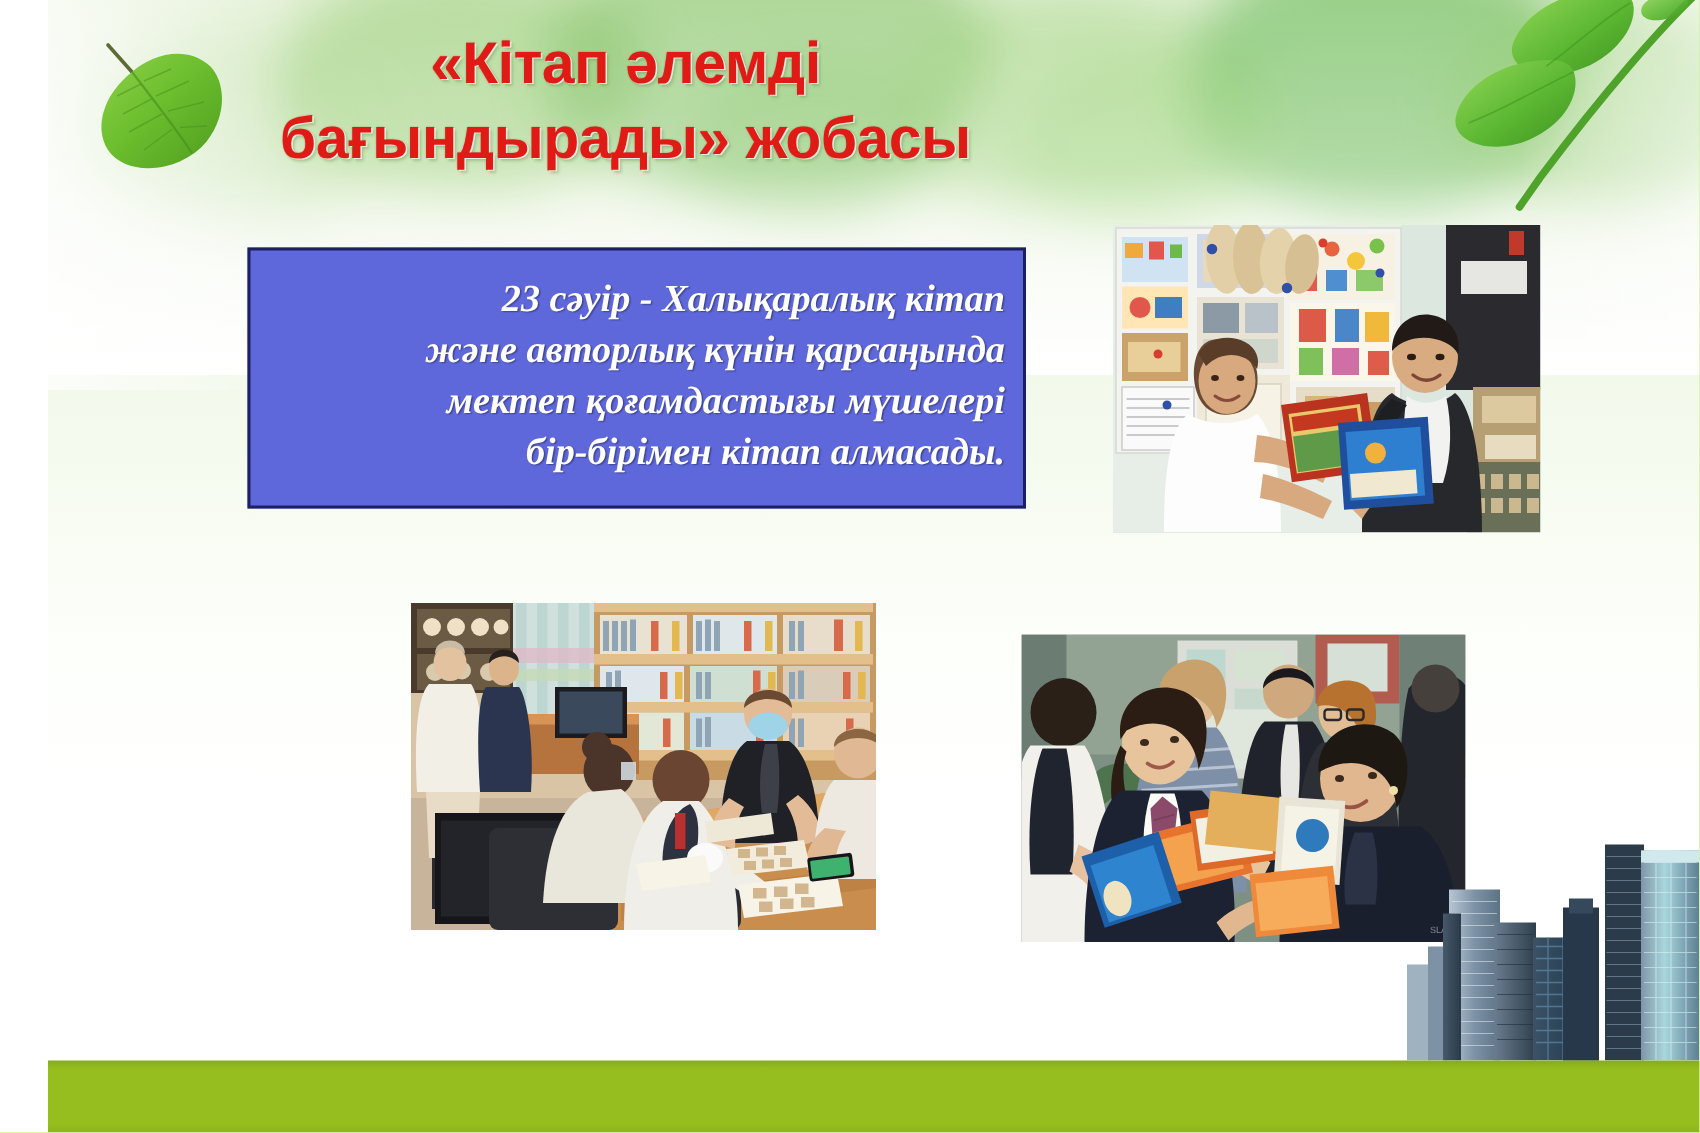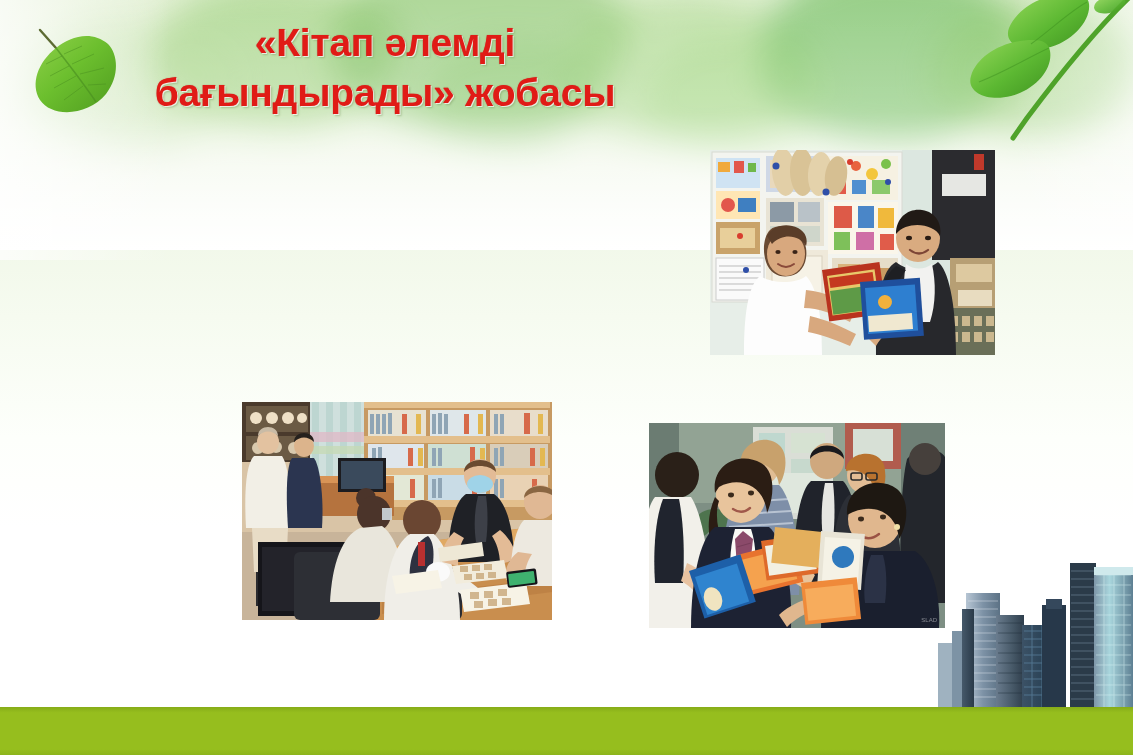--- a/index.html
+++ b/index.html
@@ -2,21 +2,21 @@
 <html><head>
 <meta charset="utf-8">
 <style>
   html,body{margin:0;padding:0;}
   body{
     width:1133px;height:755px;overflow:hidden;
     font-family:"Liberation Sans",sans-serif;
     background:#ffffff;
     position:relative;
   }
-  .slide{position:absolute;inset:0;background:#bef264;overflow:hidden;}
+  .slide{position:absolute;inset:0;background:#bef264;overflow:hidden;margin-left:32px;}
 
   
   .bg-base{
     position:absolute;inset:0;
     background:
       radial-gradient(ellipse 780px 300px at 48% -40px, rgba(118,190,86,.00) 0%, rgba(118,190,86,0) 100%),
       linear-gradient(to bottom,#e3f0d4 0%,#edf5e3 22%,#f6fbf0 42%,#fdfffb 58%,#ffffff 70%,#ffffff 100%);
   }
   
   .foliage{position:absolute;top:-60px;left:0;width:1133px;height:230px;filter:blur(17px);opacity:.95;}
@@ -144,20 +144,26 @@
       <g stroke="#3d8f1f" stroke-width="1.1" opacity=".5" fill="none">
         <path d="M138 12 C120 22 104 38 82 54"></path>
         <path d="M100 58 C78 68 56 82 30 92"></path>
       </g>
     </svg>
   </div>
 
   <div class="title">«Кітап әлемді
 бағындырады» жобасы</div>
 
+  <div class="quote-box">
+    <div class="quote-text">23 сәуір - Халықаралық кітап
+және авторлық күнін қарсаңында
+мектеп қоғамдастығы мүшелері
+бір-бірімен кітап алмасады.</div>
+  </div>
 
   <div class="photo" id="photo-children">
     <svg viewBox="0 0 285 205" preserveAspectRatio="none">
       <rect width="285" height="205" fill="#dfe6e2"></rect>
 
       <rect x="0" y="0" width="285" height="205" fill="#e7eee8"></rect>
       <rect x="192" y="0" width="93" height="205" fill="#dce7e0"></rect>
 
       <rect x="2" y="2" width="190" height="150" fill="#f3f4ef" stroke="#d8d9d2"></rect>
 

